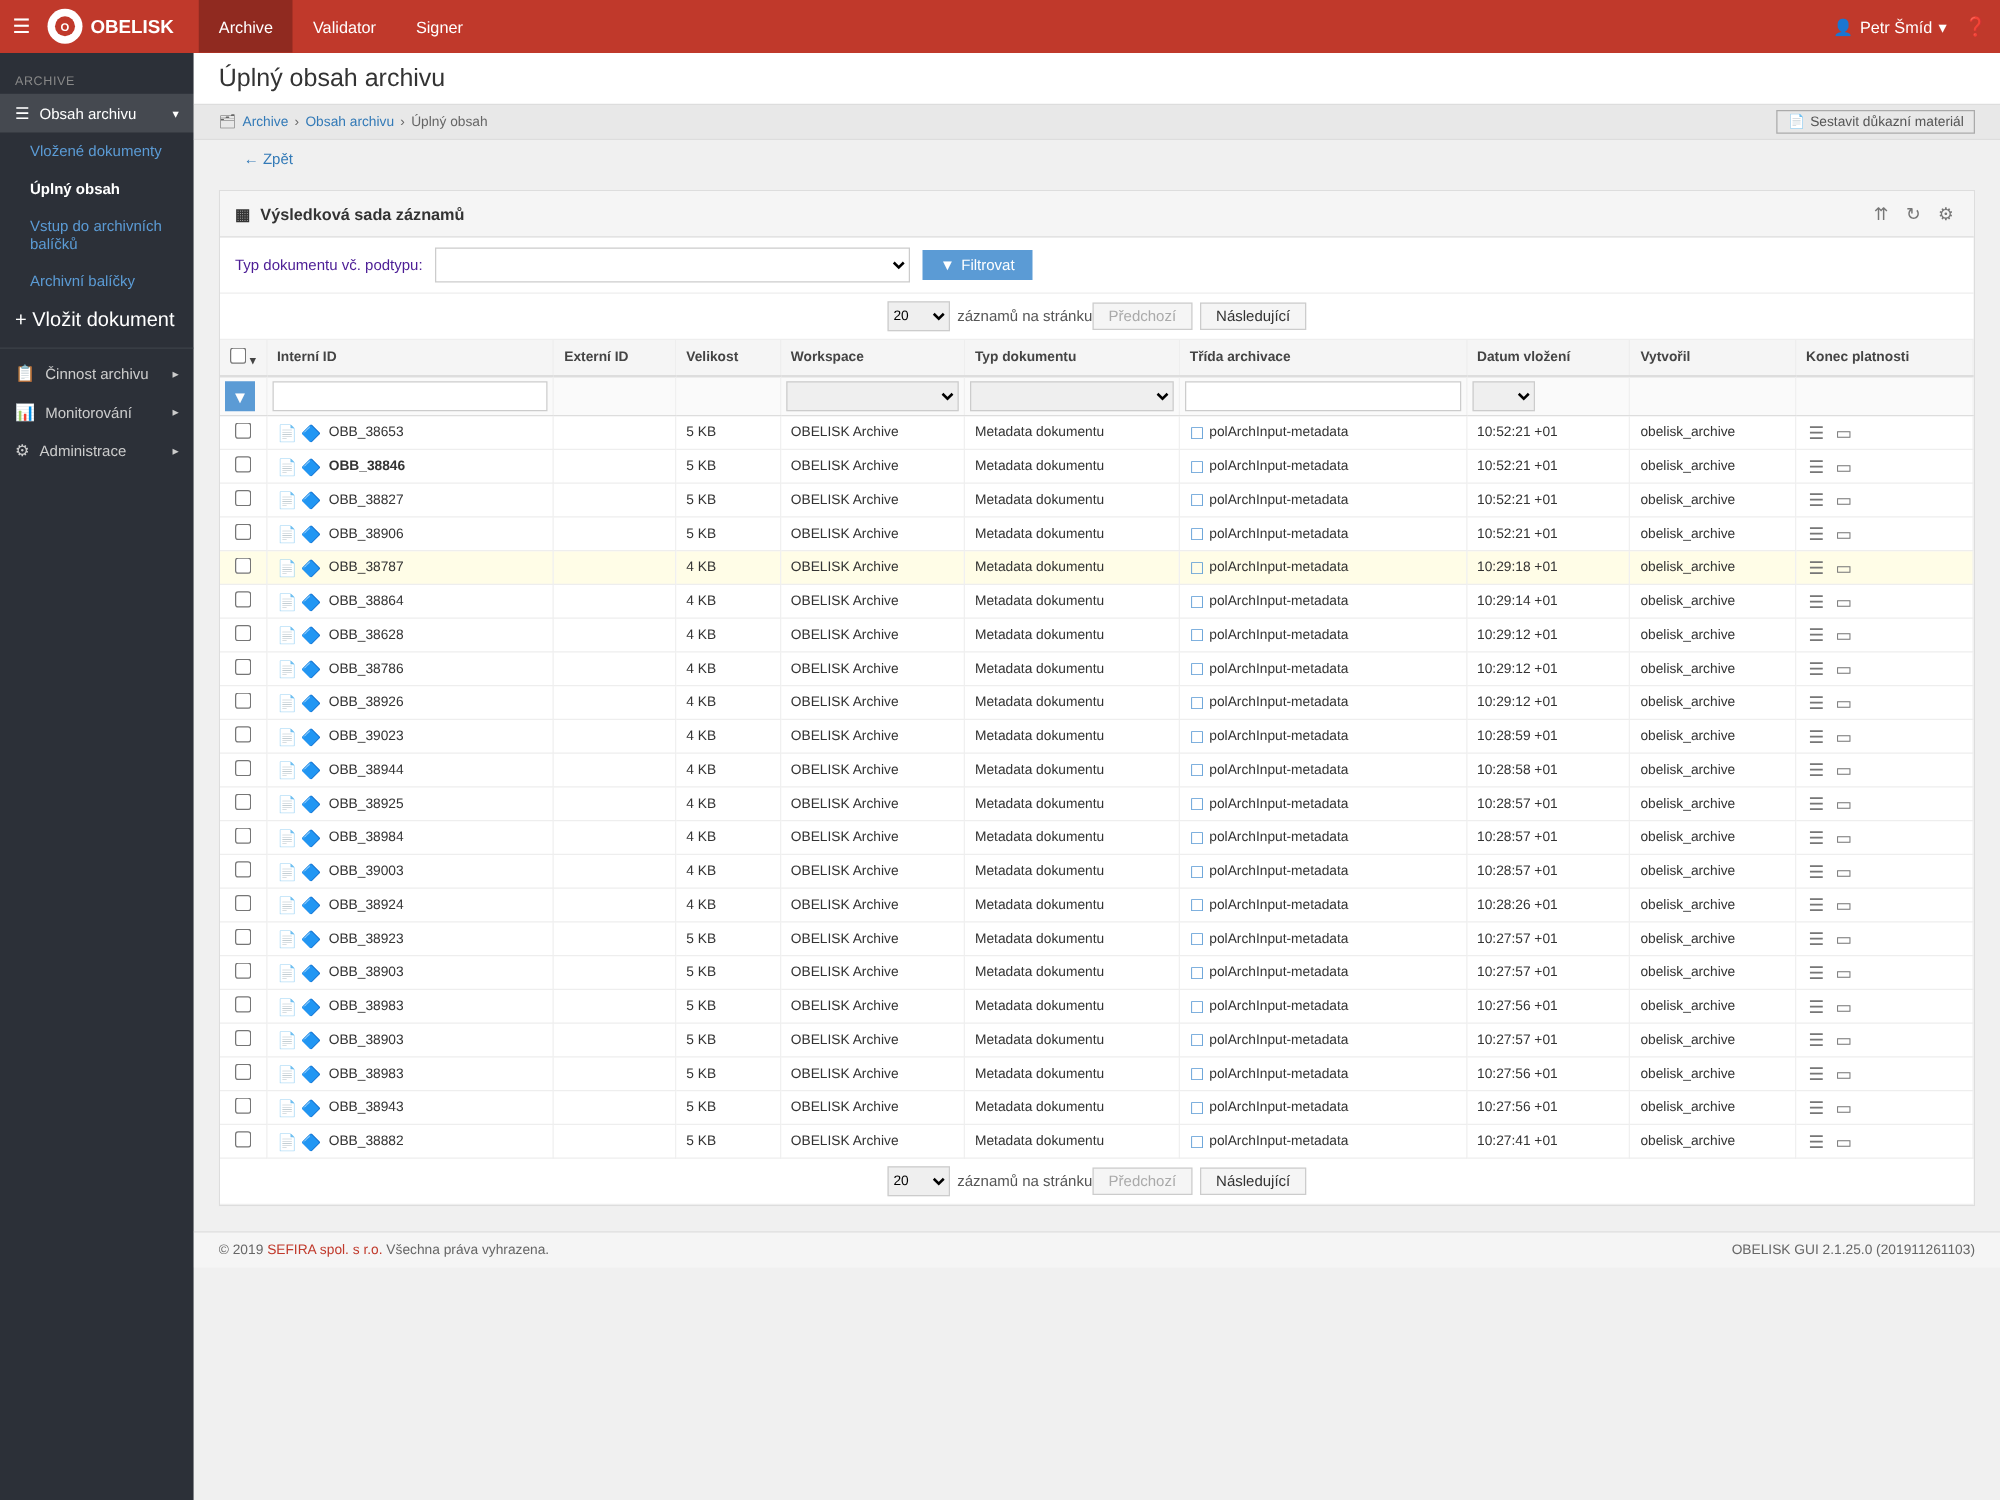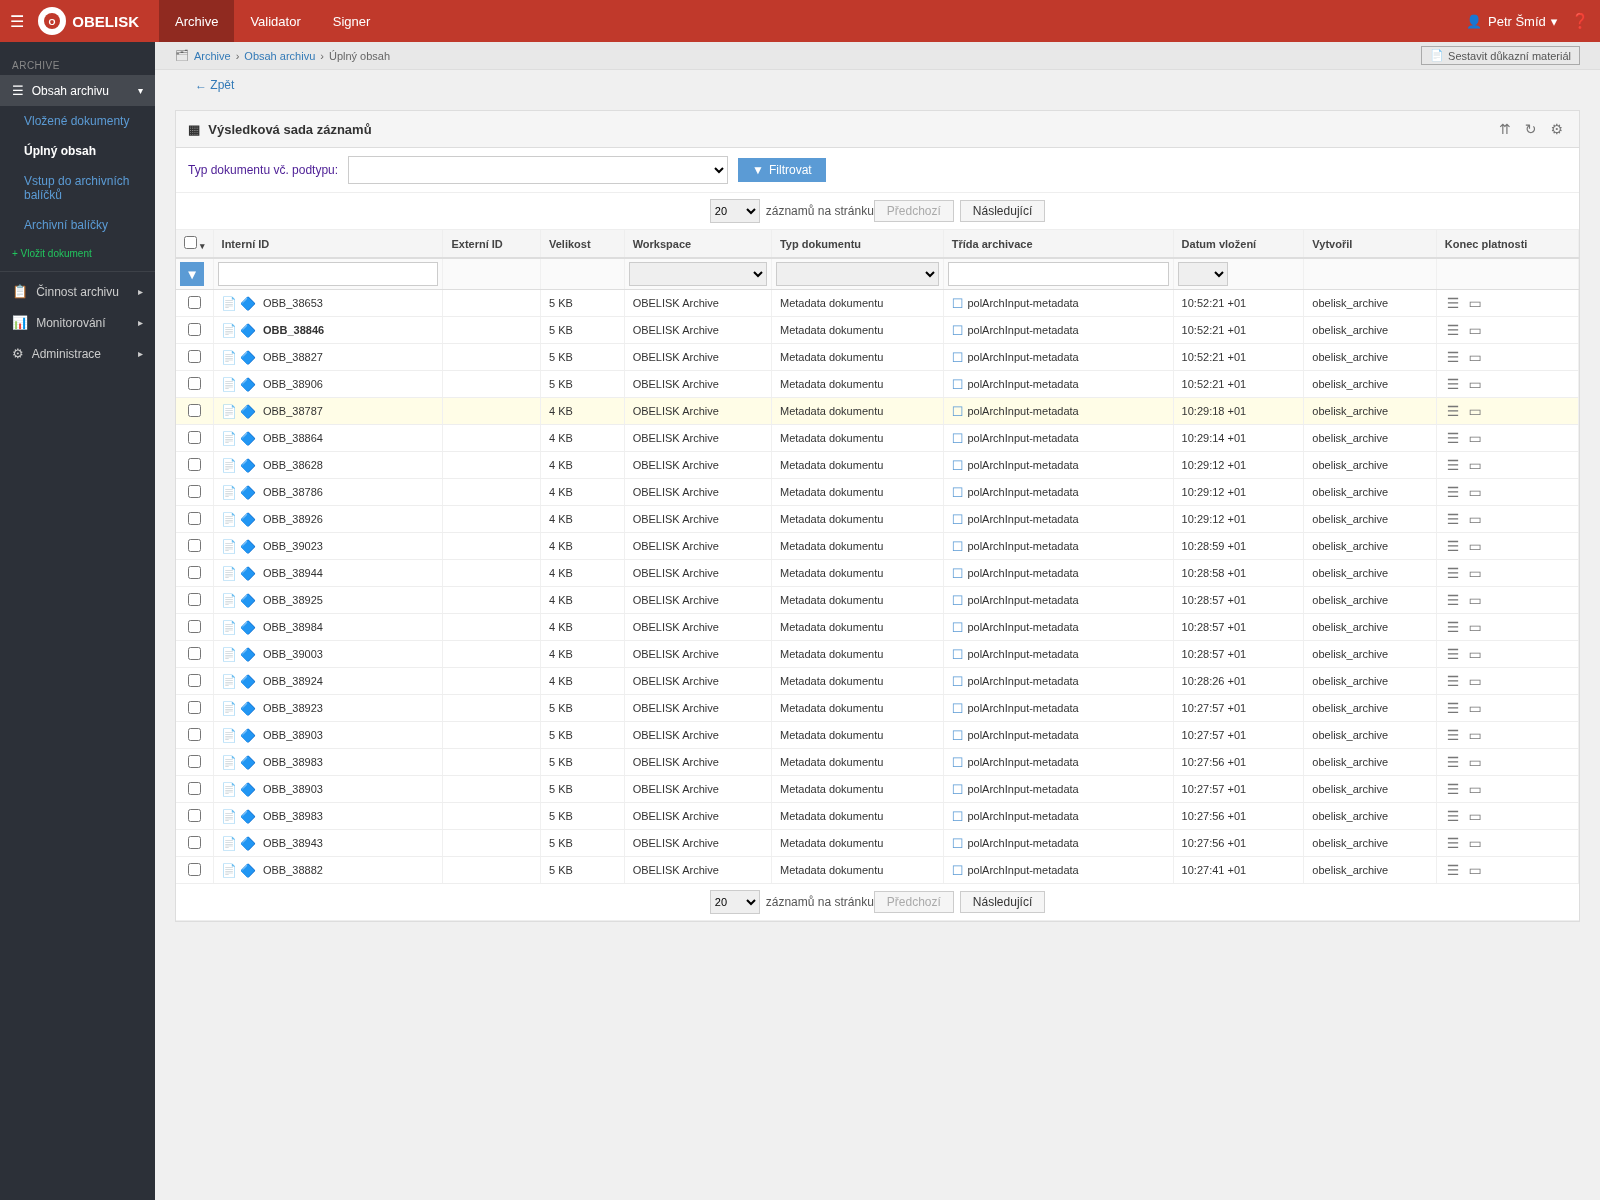--- a/index.html
+++ b/index.html
@@ -58,21 +58,21 @@
       padding: 8px 12px; cursor: pointer; font-size: 12px; color: #ccc;
     }
     .sidebar .sidebar-item.active { background: rgba(255,255,255,0.12); color: white; }
     .sidebar .sidebar-item.bold { color: white; font-weight: 600; }
     .sidebar .sidebar-item.highlighted { color: #5b9bd5; }
     .sidebar .sidebar-item.sub { padding-left: 24px; }
     .sidebar .sidebar-item .arrow { margin-left: auto; font-size: 10px; }
     .sidebar .sidebar-item .icon { font-size: 13px; }
     .sidebar .add-btn {
       display: flex; align-items: center; gap: 8px;
-      padding: 8px 12px; cursor: pointer; font-size: 10px; color: #22c55e;
+      padding: 8px 12px; cursor: pointer; font-size: 16px; color: #ffffff;
     }
     .sidebar .divider { height: 1px; background: #3d4148; margin: 4px 0; }
 
     
     .main { flex: 1; padding: 0; background: #f0f0f0; overflow: auto; }
 
     .page-header {
       background: white; padding: 10px 20px 8px;
       border-bottom: 1px solid #ddd;
     }
@@ -255,20 +255,23 @@
       <span class="arrow">▸</span>
     </div>
     <div class="sidebar-item">
       <span class="icon">⚙</span>
       <span>Administrace</span>
       <span class="arrow">▸</span>
     </div>
   </aside>
 
   <main class="main">
+    <div class="page-header">
+      <h1>Úplný obsah archivu</h1>
+    </div>
     <div class="breadcrumb-bar">
       <div class="crumbs">
         <span>🗂</span>
         <a>Archive</a>
         <span>›</span>
         <a>Obsah archivu</a>
         <span>›</span>
         <span>Úplný obsah</span>
       </div>
       <button class="sestavit">
@@ -1036,14 +1039,22 @@
           </div>
           <div class="pagination-right">
             <button class="page-btn disabled">Předchozí</button>
             <button class="page-btn">Následující</button>
           </div>
         </div>
 
       </div>
     </div>
 
+    <div class="page-footer">
+      <div>
+        <span>© 2019</span>
+        <a>SEFIRA spol. s r.o.</a>
+        <span>Všechna práva vyhrazena.</span>
+      </div>
+      <div>OBELISK GUI 2.1.25.0 (201911261103)</div>
+    </div>
   </main>
 </div>
 
 </body></html>

